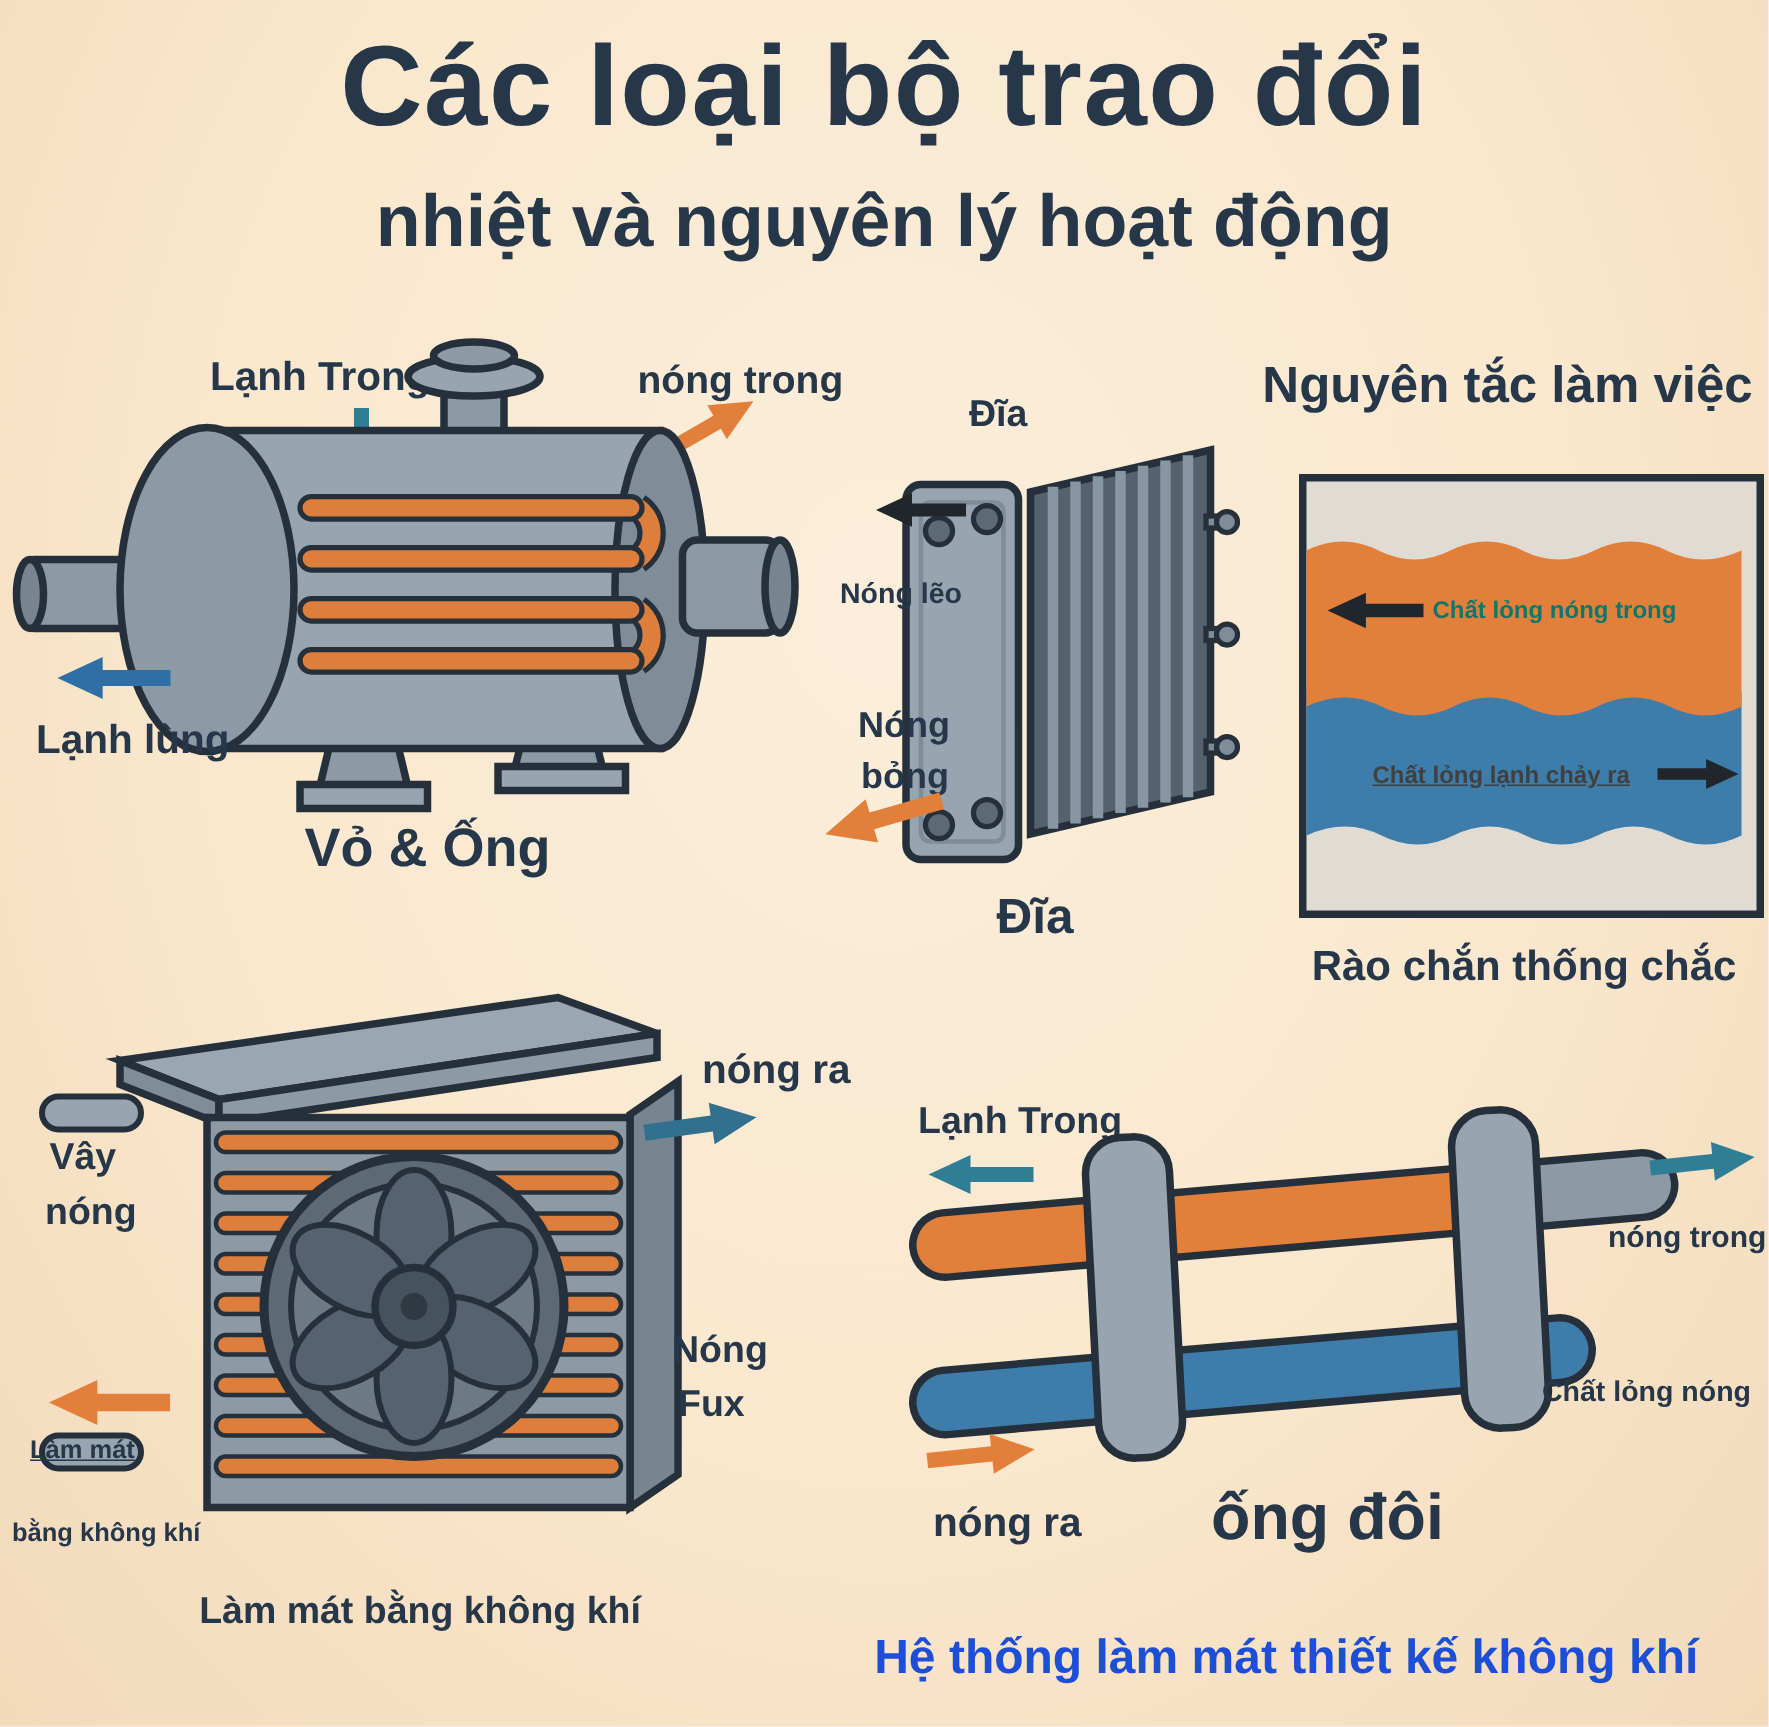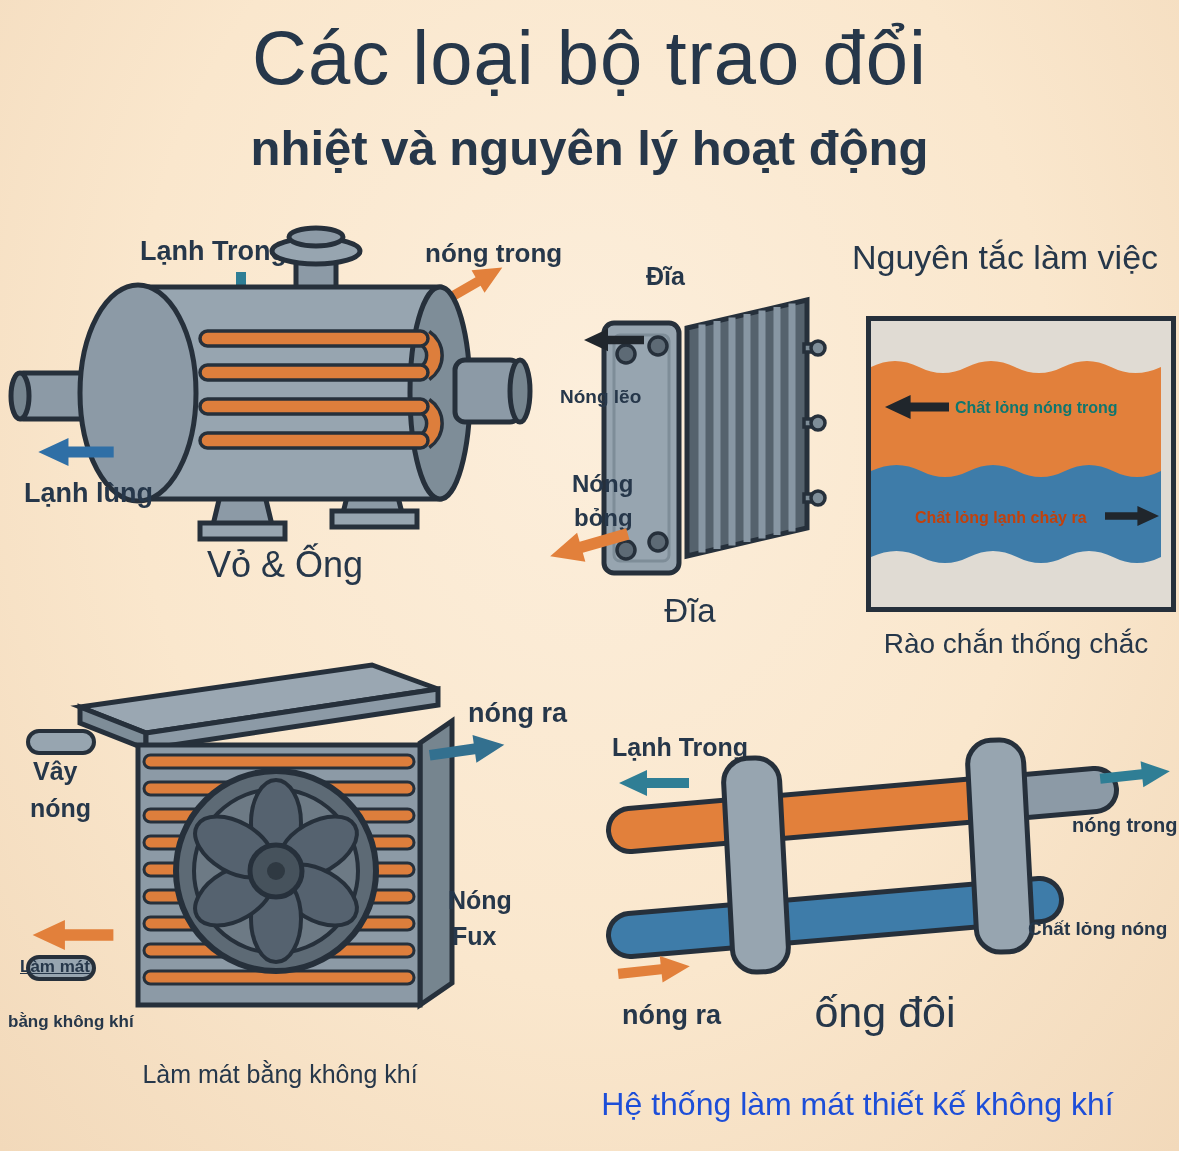--- a/index.html
+++ b/index.html
@@ -3,21 +3,21 @@
 <meta charset="utf-8">
 <style>
   html,body{margin:0;padding:0}
   body{
     width:1179px;height:1151px;position:relative;overflow:hidden;
     font-family:"Liberation Sans",sans-serif;color:#26374A;
     background:radial-gradient(ellipse at 50% 35%, #FCEEDB 0%, #FAE7CD 55%, #F2D9BA 100%);
   }
   .abs{position:absolute}
   .lbl{font-weight:600;white-space:nowrap;color:#26374A}
-  .cap{font-weight:400;color:#26374A;text-align:center}
+  .cap{font-weight:700;color:#26374A;text-align:center}
   svg{display:block;overflow:visible}
 </style>
 </head>
 <body>
 
 <div class="abs cap" style="top:14px;left:0;width:1179px;font-size:76px;letter-spacing:1px;">Các loại bộ trao đổi</div>
 <div class="abs cap" style="top:120px;left:0;width:1179px;font-size:49px;font-weight:600;">nhiệt và nguyên lý hoạt động</div>
 
 <div class="abs lbl" style="left:140px;top:236px;font-size:27px;">Lạnh Trong</div>
 
@@ -132,21 +132,21 @@
 
 <div class="abs" style="left:866px;top:316px;width:300px;height:286px;border:5px solid #26303B;background:#E0DBD3;">
   <svg width="290" height="276" viewBox="0 0 290 276">
     <path fill="#3E7CA9" d="M0,140 Q24,128 48,140 T96,140 T144,140 T192,140 T240,140 T290,140 L290,236 Q266,248 242,236 T194,236 T146,236 T98,236 T50,236 T0,236 Z"></path>
     <path fill="#E2803B" d="M0,46 Q24,34 48,46 T96,46 T144,46 T192,46 T240,46 T290,46 L290,150 Q266,162 242,150 T194,150 T146,150 T98,150 T50,150 T0,150 Z"></path>
   </svg>
   <svg class="abs" style="left:14px;top:74px" width="64" height="24" viewBox="0 0 70 26">
     <path d="M70,8 L28,8 L28,0 L0,13 L28,26 L28,18 L70,18 Z" fill="#20262C"></path>
   </svg>
   <div class="abs lbl" style="left:84px;top:78px;font-size:16px;color:#0f766e;">Chất lỏng nóng trong</div>
-  <div class="abs lbl" style="left:44px;top:188px;font-size:16px;color:#c2410c;">Chất lỏng lạnh chảy ra</div>
+  <div class="abs lbl" style="left:44px;top:188px;font-size:16px;color:#404040;text-decoration:underline;">Chất lỏng lạnh chảy ra</div>
   <svg class="abs" style="left:234px;top:184px" width="54" height="22" viewBox="0 0 70 26">
     <path d="M0,8 L42,8 L42,0 L70,13 L42,26 L42,18 L0,18 Z" fill="#20262C"></path>
   </svg>
 </div>
 
 <div class="abs cap" style="left:866px;top:628px;width:300px;font-size:28px;">Rào chắn thống chắc</div>
 
 <svg class="abs" style="left:20px;top:645px" width="500" height="420" viewBox="0 0 500 420">
 
   <polygon points="400,98 432,76 432,338 400,360" fill="#76858F" stroke="#26303B" stroke-width="5"></polygon>

